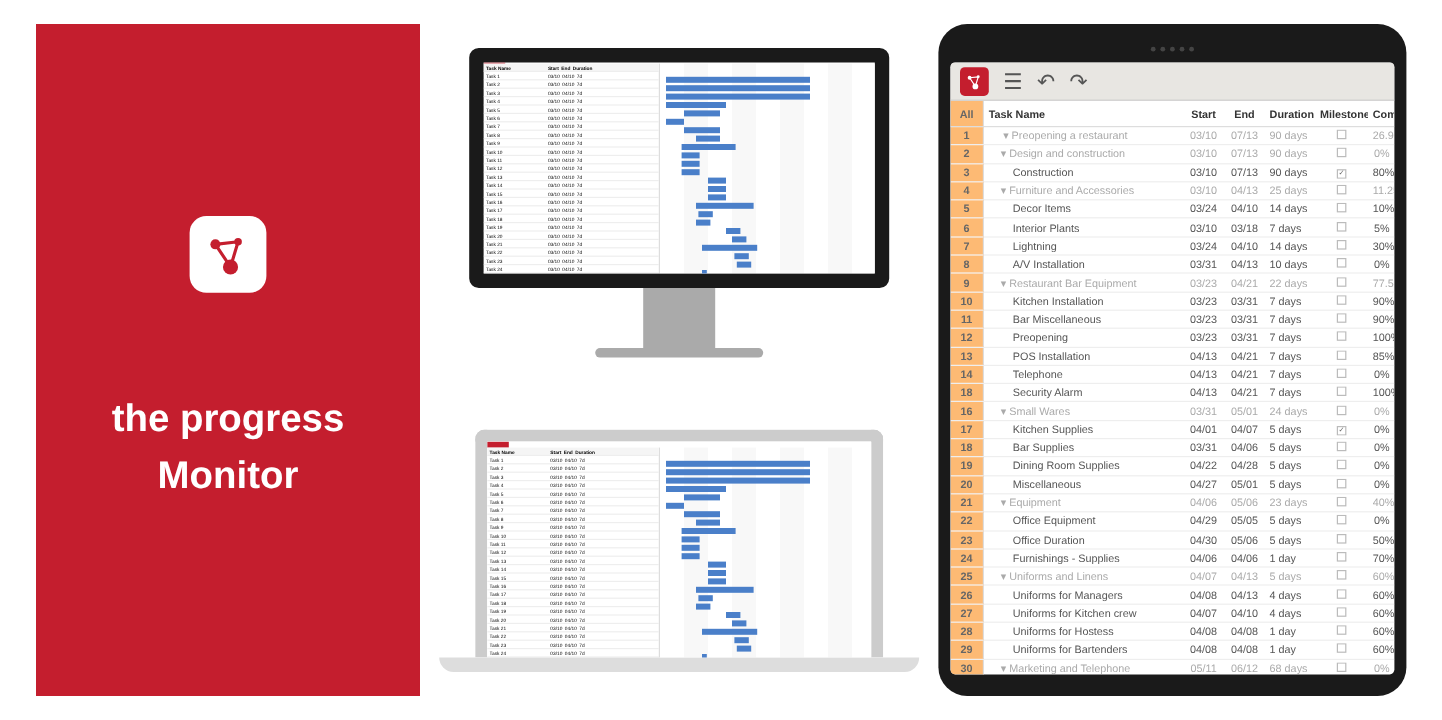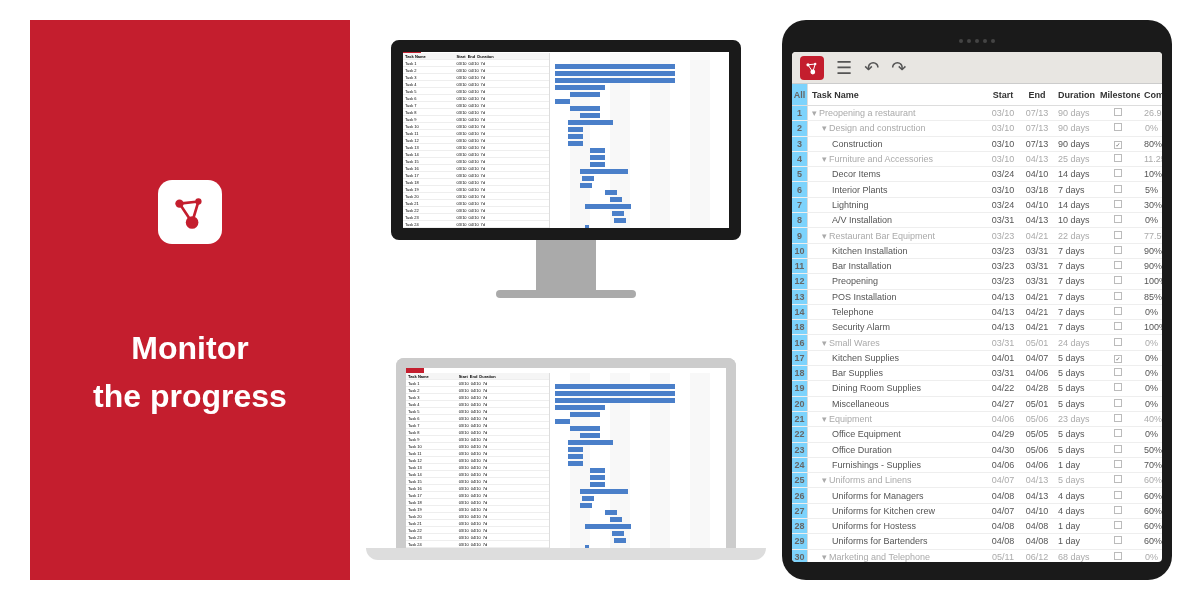--- a/index.html
+++ b/index.html
@@ -20,32 +20,32 @@
 .tablet-notch{height:6px;display:flex;justify-content:center;align-items:center;gap:4px;margin-bottom:8px}
 .tablet-notch span{width:4px;height:4px;background:#444;border-radius:50%}
 .tablet-screen{flex:1;background:#fff;border-radius:4px;overflow:hidden;display:flex;flex-direction:column}
 .tablet-toolbar{height:32px;background:#e8e6e2;display:flex;align-items:center;padding:0 8px;gap:12px;border-bottom:1px solid #ccc}
 .tb-logo{width:24px;height:24px;background:#c41e2e;border-radius:4px;display:flex;align-items:center;justify-content:center}
 .tb-logo svg{width:16px;height:16px}
 .tb-icon{color:#555;font-size:18px;cursor:pointer}
 .task-table{flex:1;overflow:hidden;font-size:9px}
 .thead{display:flex;background:#fff;border-bottom:1px solid #ddd;font-weight:bold;color:#333;height:22px;align-items:center}
 .th,.td{padding:0 4px;overflow:hidden;white-space:nowrap}
-.c-idx{width:16px;text-align:center;background:#7dd3fc;border-right:1px solid #ddd;font-weight:bold;color:#666;height:100%;display:flex;align-items:center;justify-content:center}
+.c-idx{width:28px;text-align:center;background:#fdba74;border-right:1px solid #ddd;font-weight:bold;color:#666;height:100%;display:flex;align-items:center;justify-content:center}
 .c-name{flex:1;min-width:0}
 .c-start{width:34px;text-align:center}
 .c-end{width:34px;text-align:center}
 .c-dur{width:42px}
 .c-mile{width:44px;text-align:center}
 .c-comp{width:22px;text-align:right}
 .trow{display:flex;border-bottom:1px solid #eee;height:15.3px;align-items:center;color:#555}
 .trow.parent{color:#aaa}
 .trow.parent .c-name{color:#aaa}
 .trow .c-name{color:#555}
-.indent0{padding-left:4px}
+.indent0{padding-left:16px}
 .indent1{padding-left:14px}
 .indent2{padding-left:24px}
 .mini-app{width:100%;height:100%;display:flex;flex-direction:column;font-size:4px}
 .mini-bar{height:10px;background:#c41e2e;width:18px}
 .mini-body{flex:1;display:flex}
 .mini-left{width:45%;border-right:1px solid #ddd}
 .mini-right{width:55%;position:relative;background:repeating-linear-gradient(90deg,#fff,#fff 20px,#f8f8f8 20px,#f8f8f8 40px)}
 .mini-row{height:7px;border-bottom:1px solid #eee;display:flex;align-items:center;padding:0 2px;gap:2px}
 .mini-gantt-bar{position:absolute;height:5px;background:#4a7fc9}
 .chk{width:8px;height:8px;display:inline-block;border:1px solid #bbb;font-size:6px;line-height:6px;text-align:center;color:#666}
@@ -56,22 +56,22 @@
 <div class="left-panel">
   <div class="app-icon">
     <svg viewBox="0 0 40 40">
         <circle cx="10" cy="12" r="4" fill="#c41e2e"></circle>
         <circle cx="28" cy="10" r="3" fill="#c41e2e"></circle>
         <circle cx="22" cy="30" r="6" fill="#c41e2e"></circle>
         <path d="M10 12 L28 10 M10 12 L22 30 M28 10 L22 30" stroke="#c41e2e" stroke-width="2.5" fill="none"></path>
       </svg>
   </div>
   <div class="panel-text">
+    <div>the progress</div>
     <div>Monitor</div>
-    <div>the progress</div>
   </div>
 </div>
 
 <div class="middle-col">
   <div class="desktop-mock">
     <div class="desktop-screen">
         <div class="mini-app" id="mini1">
           <div class="mini-bar"></div>
           <div class="mini-body">
             <div class="mini-left">
@@ -566,21 +566,21 @@
             <div class="td c-idx">10</div>
             <div class="td c-name indent2">Kitchen Installation</div>
             <div class="td c-start">03/23</div>
             <div class="td c-end">03/31</div>
             <div class="td c-dur">7 days</div>
             <div class="td c-mile"><span class="chk"></span></div>
             <div class="td c-comp">90%</div>
           </div>
           <div class="trow">
             <div class="td c-idx">11</div>
-            <div class="td c-name indent2">Bar Installation</div>
+            <div class="td c-name indent2">Bar Miscellaneous</div>
             <div class="td c-start">03/23</div>
             <div class="td c-end">03/31</div>
             <div class="td c-dur">7 days</div>
             <div class="td c-mile"><span class="chk"></span></div>
             <div class="td c-comp">90%</div>
           </div>
           <div class="trow">
             <div class="td c-idx">12</div>
             <div class="td c-name indent2">Preopening</div>
             <div class="td c-start">03/23</div>

